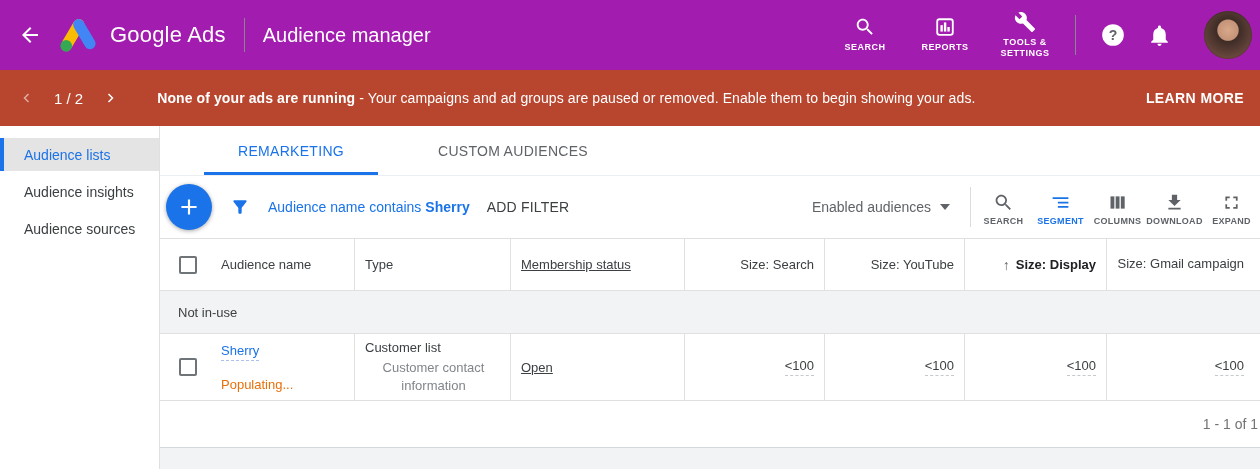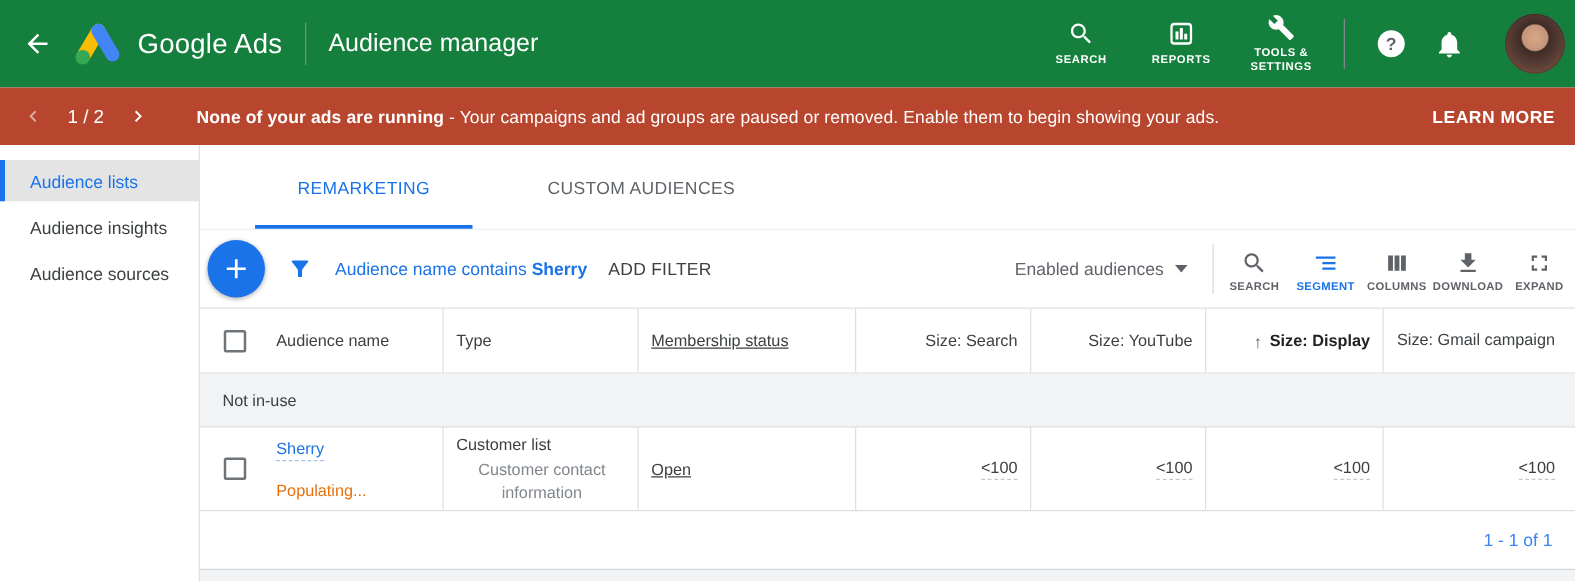--- a/index.html
+++ b/index.html
@@ -1,54 +1,54 @@
 <!DOCTYPE html>
 <html><head>
 <meta charset="utf-8">
 <style>
   * { margin:0; padding:0; box-sizing:border-box; }
   html,body { width:1260px; height:469px; overflow:hidden;
     font-family:"Liberation Sans", sans-serif; background:#fff; color:#3c4043; }
 
   
-  .topbar { height:70px; background:#15803d; display:flex; align-items:center; color:#fff; }
+  .topbar { height:70px; background:#a21caf; display:flex; align-items:center; color:#fff; }
   .back-btn { margin:0 14px 0 18px; display:flex; align-items:center; cursor:pointer; }
   .logo { display:flex; align-items:center; cursor:pointer; }
   .brand { font-size:22px; margin-left:12px; letter-spacing:.2px; }
   .tb-vdiv { width:1px; height:34px; background:#84878c; margin:0 18px; }
   .page-title { font-size:20px; font-weight:400; }
   .tb-spacer { flex:1; }
   .tb-item { width:80px; display:flex; flex-direction:column; align-items:center; gap:4px;
     font-size:9px; font-weight:bold; letter-spacing:.5px; text-align:center; line-height:1.25; cursor:pointer; }
   .tb-vdiv2 { width:1px; height:40px; background:#84878c; margin:0 14px 0 10px; }
   .tb-round { width:46px; display:flex; justify-content:center; cursor:pointer; }
   .avatar { width:48px; height:48px; border-radius:50%; margin:0 8px 0 22px; cursor:pointer;
     background: radial-gradient(circle at 50% 40%, #d8a88a 0%, #c59479 27%, #3e2c26 30%, #5d4037 62%, #8c5a4a 100%);
     box-shadow: inset 0 0 0 1px rgba(0,0,0,.15); }
 
   
-  .alertbar { height:46px; background:#b8462f; color:#fff; display:flex; align-items:center; font-size:14px; }
+  .alertbar { height:56px; background:#b8462f; color:#fff; display:flex; align-items:center; font-size:14px; }
   .al-chev { width:26px; display:flex; justify-content:center; cursor:pointer; }
   .al-chev.dim { opacity:.55; }
   .al-chev:first-child { margin-left:14px; }
   .al-pager { font-size:15px; margin:0 14px; }
   .al-msg { margin-left:34px; letter-spacing:.1px; }
   .al-msg b { font-weight:bold; }
   .al-action { margin-left:auto; margin-right:16px; font-weight:bold; letter-spacing:.4px; cursor:pointer; }
 
   
   .content { display:flex; height:349px; }
   .sidebar { width:160px; border-right:1px solid #e0e0e0; padding-top:12px; background:#fff; }
   .side-item { height:33px; margin-bottom:4px; display:flex; align-items:center;
     padding-left:20px; font-size:14px; color:#3c4043; border-left:4px solid transparent; cursor:pointer; }
   .side-item.selected { background:#e4e4e4; border-left-color:#1a73e8; color:#1a73e8; }
   .main { flex:1; min-width:0; display:flex; flex-direction:column; background:#fff; }
 
   
-  .tabs { height:68px; display:flex; padding-left:44px; border-bottom:1px solid #eceff1; }
+  .tabs { height:50px; display:flex; padding-left:44px; border-bottom:1px solid #eceff1; }
   .tab { display:flex; align-items:center; padding:0 34px; margin-right:26px; font-size:14px;
     letter-spacing:.3px; color:#5f6368; border-bottom:3px solid transparent; border-top:3px solid transparent; cursor:pointer; }
   .tab.active { color:#1a73e8; border-bottom-color:#1a73e8; }
 
   
   .toolbar { height:63px; display:flex; align-items:center; border-bottom:1px solid #e0e0e0; padding-left:6px; }
   .add-btn { width:46px; height:46px; border-radius:50%; background:#1a73e8; display:flex;
     align-items:center; justify-content:center; box-shadow:0 1px 4px rgba(0,0,0,.35); cursor:pointer; flex:0 0 auto; }
   .funnel { margin-left:18px; display:flex; cursor:pointer; }
   .filter-chip { margin-left:18px; font-size:14px; color:#1a73e8; cursor:pointer; white-space:nowrap; }
@@ -86,21 +86,21 @@
 
   .trow { height:67px; display:flex; font-size:13px; color:#3c4043; border-bottom:1px solid #e0e0e0; }
   .stack { display:flex; flex-direction:column; justify-content:center; align-items:flex-start; }
   .name-link { color:#1a73e8; border-bottom:1px dashed #a9c2ec; padding-bottom:2px; cursor:pointer; }
   .populating { color:#e8710a; margin-top:16px; }
   .type-main { color:#3c4043; }
   .type-sub { color:#80868b; margin-top:4px; line-height:1.35; padding-right:8px; }
   .est { border-bottom:1px dashed #c6c9cc; padding-bottom:2px; }
 
   .tfoot { height:46px; display:flex; align-items:center; justify-content:flex-end;
-    padding-right:18px; font-size:14px; color:#3b82f6; }
+    padding-right:2px; font-size:14px; color:#737373; }
   .bottom-strip { flex:1; background:#f1f3f4; border-top:1px solid #d4d7da; }
 
   svg { display:block; }
 </style>
 </head>
 <body>
 
 <div class="topbar">
   <span class="back-btn">
     <svg width="24" height="24" viewBox="0 0 24 24" fill="#fff">

